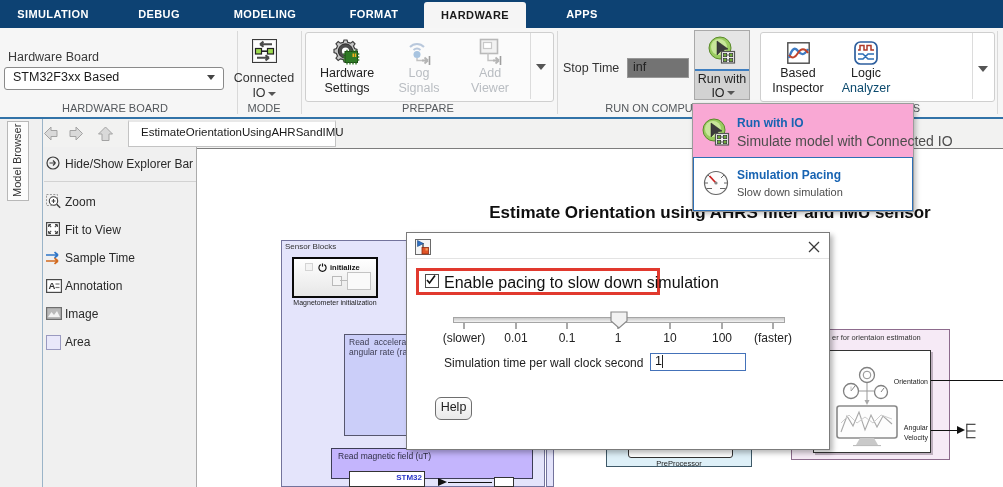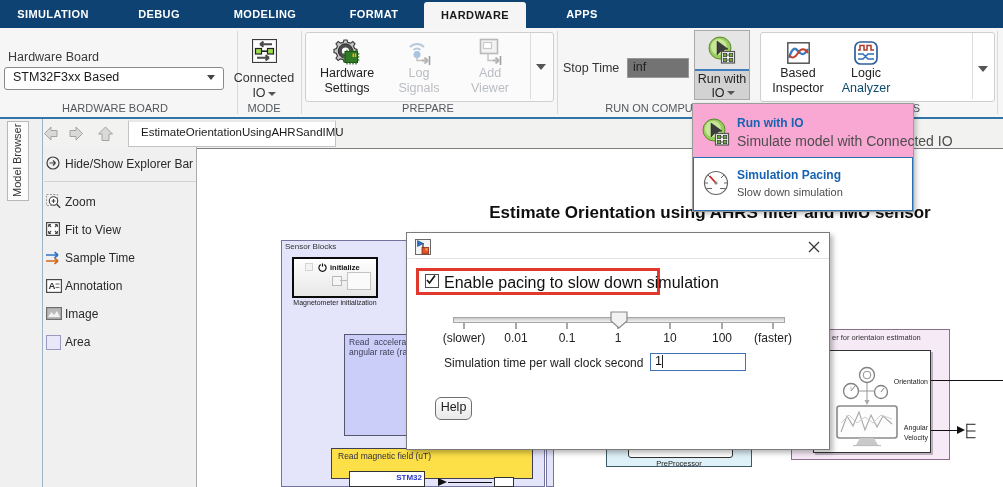--- a/index.html
+++ b/index.html
@@ -219,21 +219,21 @@
   <span style="position:absolute;left:46px;top:21px;width:7px;height:1px;background:#b9b9b9;"></span>
   <span style="position:absolute;left:53px;top:13px;width:22px;height:16px;border:1px solid #c4c4c4;background:#fafafa;"></span>
 </div>
 <div class="lbl" style="left:335px;top:299px;font-size:7px;color:#222;transform:translateX(-50%);">Magnetometer initialization</div>
 
 <div class="abs" style="left:344px;top:334px;width:75px;height:102px;background:#cbcef9;border:1px solid #56566e;box-sizing:border-box;">
   <span style="position:absolute;left:4px;top:2px;font-size:8.5px;color:#3c3c52;">Read&nbsp;&nbsp;accelerat</span>
   <span style="position:absolute;left:4px;top:12px;font-size:8.5px;color:#3c3c52;">angular rate (ra</span>
 </div>
 
-<div class="abs" style="left:331px;top:448px;width:202px;height:31px;background:#fde047;border:1px solid #3d3d55;box-sizing:border-box;">
+<div class="abs" style="left:331px;top:448px;width:202px;height:31px;background:#c4b5fd;border:1px solid #3d3d55;box-sizing:border-box;">
   <span style="position:absolute;left:6px;top:2px;font-size:8.5px;color:#2e2e44;">Read magnetic field (uT)</span>
 </div>
 <div class="abs" style="left:349px;top:471px;width:76px;height:16px;background:#fff;border:1px solid #333;box-sizing:border-box;">
   <span style="position:absolute;right:2px;top:1px;font-size:8px;font-weight:bold;color:#2a35c8;">STM32</span>
 </div>
 <div class="abs" style="left:448px;top:482px;width:44px;height:1px;background:#111;"></div>
 <span style="position:absolute;left:438px;top:478px;width:0;height:0;border-top:4px solid transparent;border-bottom:4px solid transparent;border-left:9px solid #111;"></span>
 <div class="abs" style="left:494px;top:477px;width:20px;height:10px;background:#fff;border:1px solid #333;box-sizing:border-box;"></div>
 
 <div class="abs" style="left:546px;top:447px;width:8px;height:40px;background:#e4e4fb;border:1px solid #73739c;box-sizing:border-box;"></div>

